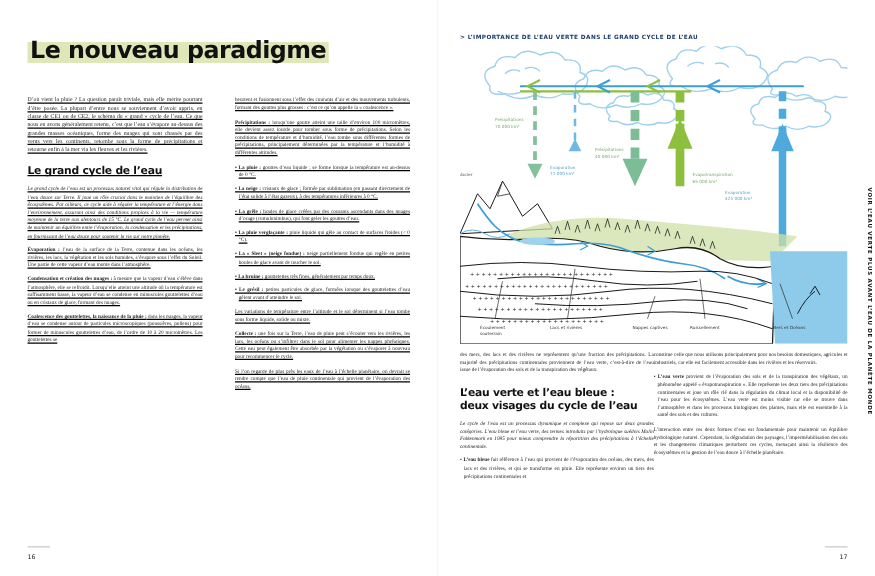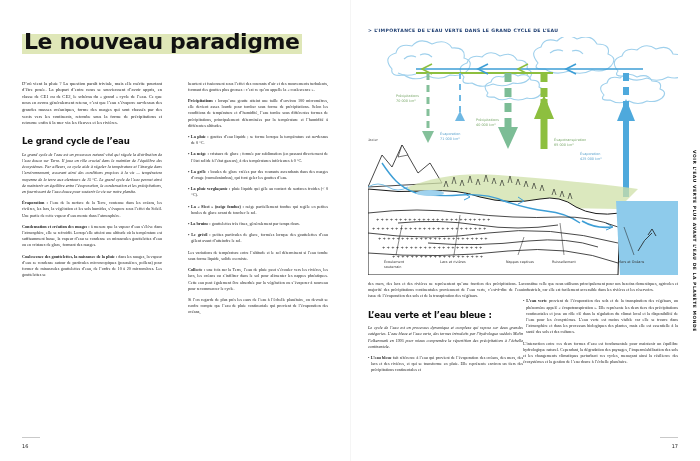--- a/index.html
+++ b/index.html
@@ -18,35 +18,36 @@
   .page{position:relative;height:461px;box-sizing:border-box;}
   .page-left{width:350px;padding:26px 22px 18px 22px;}
   .page-right{width:350px;padding:26px 22px 18px 18px;}
 
   
   .title-wrap{margin:4px 0 0 0;}
   .title-line{
     display:inline-block;
     font-family:"DejaVu Sans", sans-serif;
     font-weight:bold;
-    font-size:22px;
+    font-size:19px;
     letter-spacing:-0.4px;
     line-height:1.12;
     color:#111111;
     background:linear-gradient(to bottom, rgba(0,0,0,0) 16%, #dfe7b8 16%, #dfe7b8 96%, rgba(0,0,0,0) 96%);
     padding:0 2px;
     text-align:right;
   }
 
   
   .cols{
     display:flex;
     gap:26px;
     margin-top:26px;
     height:330px;
+    text-decoration:underline;
   }
   .col{width:100%;}
   .col p{
     margin:0 0 5px 0;
     font-size:4.2px;
     line-height:6.2px;
     text-align:justify;
     color:#1d1d1d;
     hyphens:auto;
   }
@@ -289,20 +290,21 @@
         </g>
 
       </svg>
     </div>
 
     <div class="right-cols">
       <div class="col">
         <p>des mers, des lacs et des rivières ne représentent qu’une fraction des précipitations. La majorité des précipitations continentales proviennent de l’eau verte, c’est-à-dire de l’eau issue de l’évaporation des sols et de la transpiration des végétaux.</p>
         <div class="sub-h2">
           <span>L’eau verte et l’eau bleue :</span><br>
+          <span>deux visages du cycle de l’eau</span>
         </div>
         <p class="intro-italic">Le cycle de l’eau est un processus dynamique et complexe qui repose sur deux grandes catégories. L’eau bleue et l’eau verte, des termes introduits par l’hydrologue suédois Malin Falkenmark en 1995 pour mieux comprendre la répartition des précipitations à l’échelle continentale.</p>
         <p class="bullet">• <b>L’eau bleue</b> fait référence à l’eau qui provient de l’évaporation des océans, des mers, des lacs et des rivières, et qui se transforme en pluie. Elle représente environ un tiers des précipitations continentales et</p>
       </div>
       <div class="col">
         <p>constitue celle que nous utilisons principalement pour nos besoins domestiques, agricoles et industriels, car elle est facilement accessible dans les rivières et les réservoirs.</p>
         <p class="bullet">• <b>L’eau verte</b> provient de l’évaporation des sols et de la transpiration des végétaux, un phénomène appelé « évapotranspiration ». Elle représente les deux tiers des précipitations continentales et joue un rôle clé dans la régulation du climat local et la disponibilité de l’eau pour les écosystèmes. L’eau verte est moins visible car elle se trouve dans l’atmosphère et dans les processus biologiques des plantes, mais elle est essentielle à la santé des sols et des cultures.</p>
         <p>L’interaction entre ces deux formes d’eau est fondamentale pour maintenir un équilibre hydrologique naturel. Cependant, la dégradation des paysages, l’imperméabilisation des sols et les changements climatiques perturbent ces cycles, menaçant ainsi la résilience des écosystèmes et la gestion de l’eau douce à l’échelle planétaire.</p>
       </div>
     </div>

